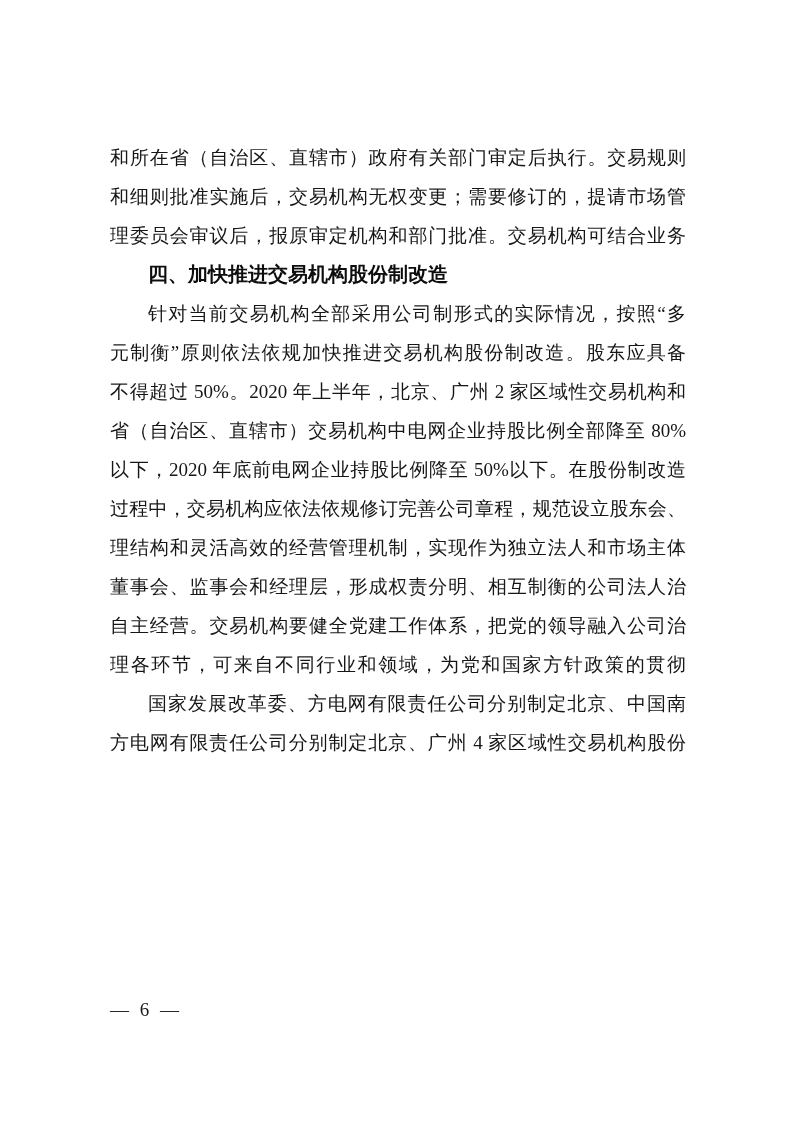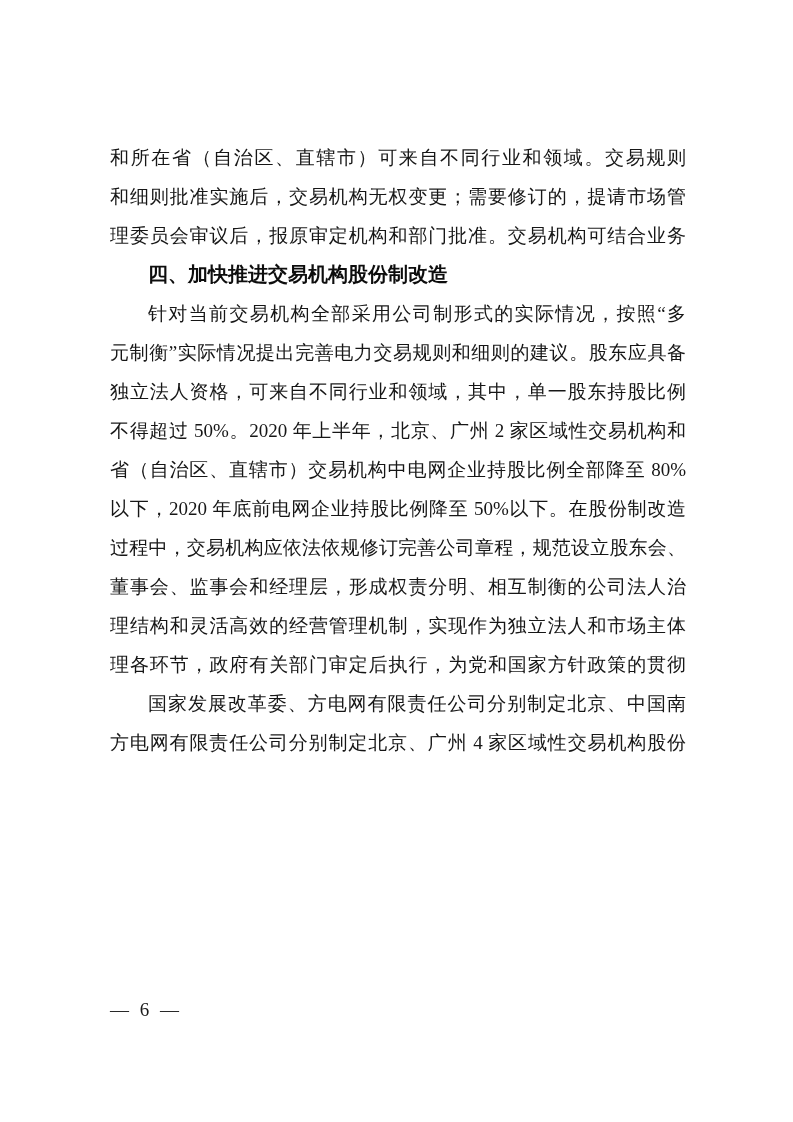--- a/index.html
+++ b/index.html
@@ -58,36 +58,36 @@
       letter-spacing: 3px;
       color: #1a1a1a;
     }
   </style>
 </head>
 <body>
 
 <div class="page">
   <div class="text-block">
 
-    <div class="line">和所在省（自治区、直辖市）可来自不同行业和领域。交易规则</div>
+    <div class="line">和所在省（自治区、直辖市）政府有关部门审定后执行。交易规则</div>
     <div class="line">和细则批准实施后，交易机构无权变更；需要修订的，提请市场管</div>
     <div class="line">理委员会审议后，报原审定机构和部门批准。交易机构可结合业务</div>
 
     <div class="heading">四、加快推进交易机构股份制改造</div>
 
     <div class="line indent">针对当前交易机构全部采用公司制形式的实际情况，按照“多</div>
-    <div class="line">元制衡”实际情况提出完善电力交易规则和细则的建议。股东应具备</div>
-    <div class="line">独立法人资格，可来自不同行业和领域，其中，单一股东持股比例</div>
+    <div class="line">元制衡”原则依法依规加快推进交易机构股份制改造。股东应具备</div>
     <div class="line">不得超过 50%。2020 年上半年，北京、广州 2 家区域性交易机构和</div>
     <div class="line">省（自治区、直辖市）交易机构中电网企业持股比例全部降至 80%</div>
     <div class="line">以下，2020 年底前电网企业持股比例降至 50%以下。在股份制改造</div>
     <div class="line">过程中，交易机构应依法依规修订完善公司章程，规范设立股东会、</div>
+    <div class="line">理结构和灵活高效的经营管理机制，实现作为独立法人和市场主体</div>
     <div class="line">董事会、监事会和经理层，形成权责分明、相互制衡的公司法人治</div>
-    <div class="line">理结构和灵活高效的经营管理机制，实现作为独立法人和市场主体</div>
-    <div class="line">理各环节，政府有关部门审定后执行，为党和国家方针政策的贯彻</div>
+    <div class="line">自主经营。交易机构要健全党建工作体系，把党的领导融入公司治</div>
+    <div class="line">理各环节，可来自不同行业和领域，为党和国家方针政策的贯彻</div>
 
     <div class="line indent">国家发展改革委、方电网有限责任公司分别制定北京、中国南</div>
     <div class="line">方电网有限责任公司分别制定北京、广州 4 家区域性交易机构股份</div>
 
   </div>
 
   <div class="page-number">— 6 —</div>
 </div>
 
 </body></html>

